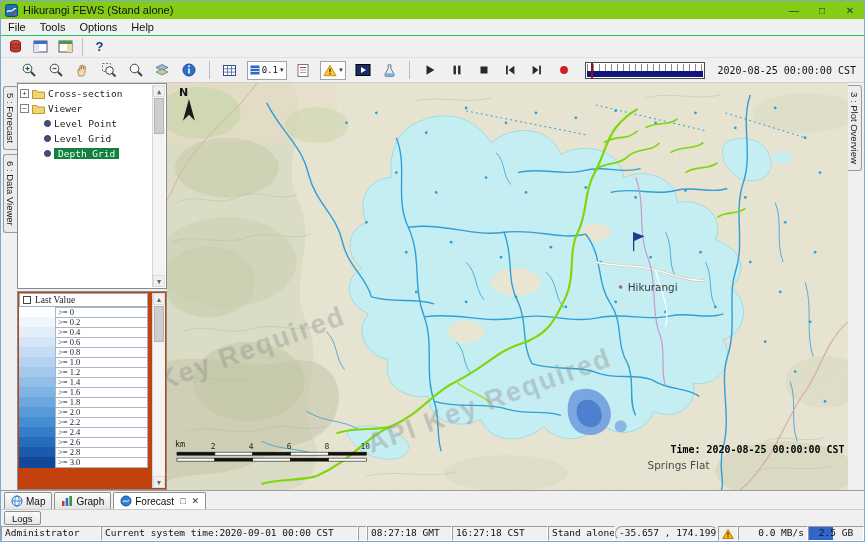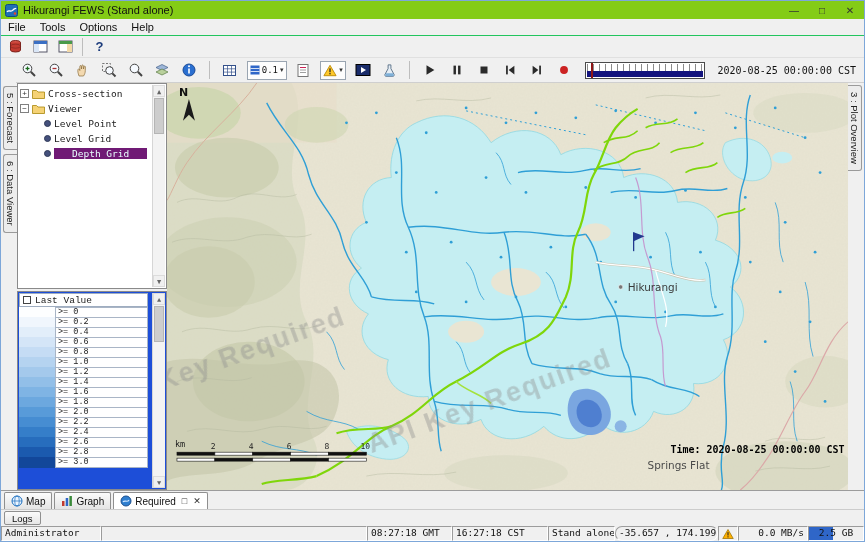--- a/index.html
+++ b/index.html
@@ -45,31 +45,31 @@
   .ltabs .vtab { border-right:none; border-radius:3px 0 0 3px; }
   .rtabs .vtab { border-left:none; border-radius:0 3px 3px 0; }
 
   .left-panel { width:150px; display:flex; flex-direction:column; flex:0 0 auto; background:#f0f0f0; }
   .tree-box { height:206px; background:#fff; border:1px solid #8a8a8a; position:relative; overflow:hidden;
               font-family:"DejaVu Sans Mono", monospace; font-size:9.5px; padding:2px 15px 0 2px; flex:0 0 auto; }
   .tree-row { height:15px; display:flex; align-items:center; gap:3px; white-space:nowrap; color:#222; }
   .tree-row.child { padding-left:24px; }
   .expander { width:9px; height:9px; border:1px solid #808080; background:#fff; font-size:8px; line-height:7px; text-align:center; color:#333; flex:0 0 auto; font-family:"Liberation Sans",sans-serif; }
   .leaf-dot { width:7px; height:7px; border-radius:50%; background:#44507c; border:1px solid #2e3857; flex:0 0 auto; }
-  .tree-label.sel { background:#701a75; color:#eaffff; padding:0 18px; }
+  .tree-label.sel { background:#15803d; color:#eaffff; padding:0 4px; }
 
   .vscroll { position:absolute; top:1px; right:1px; bottom:1px; width:13px; background:#f3f3f3; border-left:1px solid #d6d6d6; }
   .sb-btn { position:absolute; left:0; width:12px; height:12px; font-size:7px; color:#666; text-align:center; line-height:12px; background:#f0f0f0; border:1px solid #dcdcdc; }
   .sb-up { top:0; } .sb-down { bottom:0; }
   .sb-thumb { position:absolute; left:1px; top:13px; width:10px; height:36px; background:#cdcdcd; border:1px solid #b5b5b5; }
 
   .splitter { height:2px; background:#f0f0f0; flex:0 0 auto; }
 
-  .legend-box { flex:1; background:#1d4ed8; border:1px solid #8a8a8a; position:relative; overflow:hidden;
-                font-family:Liberation Mono, monospace; padding:1px 18px 0 1px; }
+  .legend-box { flex:1; background:#c2410c; border:1px solid #8a8a8a; position:relative; overflow:hidden;
+                font-family:Liberation Serif, serif; padding:1px 18px 0 1px; }
   .legend-head { height:14px; border:1px solid #9fadc0; display:flex; align-items:center; gap:4px; padding-left:3px; font-size:9.5px; color:#222; background:#fff; }
   .cb { width:8px; height:8px; border:1px solid #444; background:#fff; flex:0 0 auto; }
   .lrow { display:flex; height:11px; }
   .lrow + .lrow { margin-top:-1px; }
   .lswatch { width:36px; flex:0 0 auto; }
   .llabel { flex:1; border:1px solid #a9b5c6; font-size:8.5px; line-height:9px; padding-left:2px; background:#fff; color:#222; }
 
   .map-area { flex:1; position:relative; background:#e9e5d3; overflow:hidden; min-width:0; }
   .map-area svg { position:absolute; inset:0; width:100%; height:100%; }
 
@@ -643,32 +643,33 @@
         <rect x="4.7" y="3" width="2.5" height="8" fill="#2f66c8"></rect>
         <rect x="8.4" y="1" width="2.5" height="10" fill="#3a8a3a"></rect>
       </svg>
       <span>Graph</span>
     </div>
     <div class="btab active">
       <svg width="12" height="12" viewBox="0 0 12 12">
         <circle cx="6" cy="6" r="5" fill="#2f7fd0" stroke="#1b4f8f"></circle>
         <path d="M3,7 C4.5,4.5 7.5,8 9,5" stroke="#cfe6ff" stroke-width="1.2" fill="none"></path>
       </svg>
-      <span>Required</span>
+      <span>Forecast</span>
       <span class="tab-ctl">□</span>
       <span class="tab-ctl">✕</span>
     </div>
   </div>
 
   <div class="logs-row">
     <div class="logs-btn">Logs</div>
   </div>
 
   <div class="statusbar">
     <div class="scell sc-user">Administrator</div>
+    <div class="scell sc-sys">Current system time:2020-09-01 00:00 CST</div>
     <div class="scell sc-spacer"></div>
     <div class="scell sc-gmt">08:27:18 GMT</div>
     <div class="scell sc-local">16:27:18 CST</div>
     <div class="scell sc-mode">Stand alone</div>
     <div class="scell sc-coords">-35.657 , 174.199</div>
     <div class="scell sc-warn">
       <svg width="13" height="12" viewBox="0 0 16 15">
         <path d="M8,1.5 L15,13.5 L1,13.5 Z" fill="#ffb000" stroke="#9a7200"></path>
         <rect x="7.3" y="5" width="1.4" height="4.5" fill="#222"></rect>
         <circle cx="8" cy="11.3" r="0.9" fill="#222"></circle>

